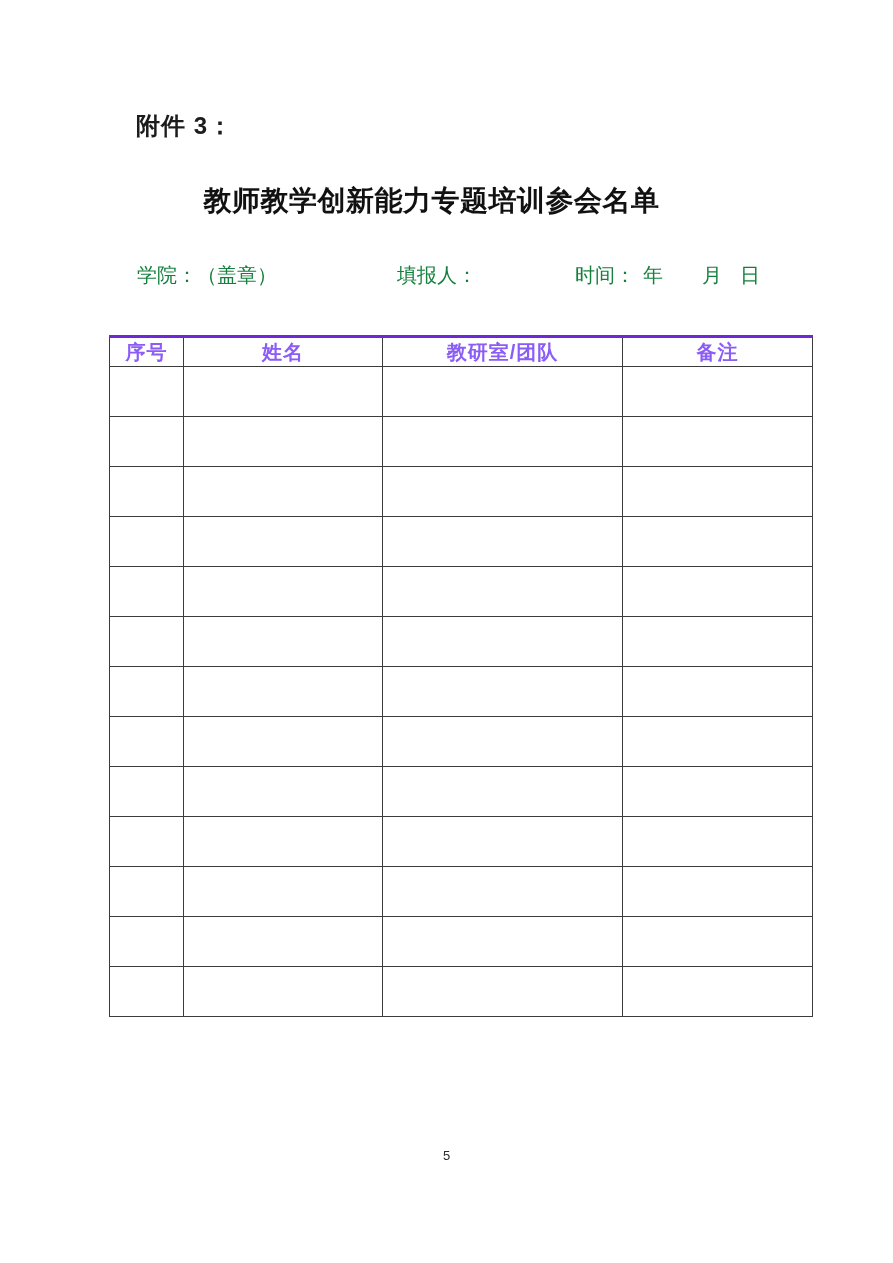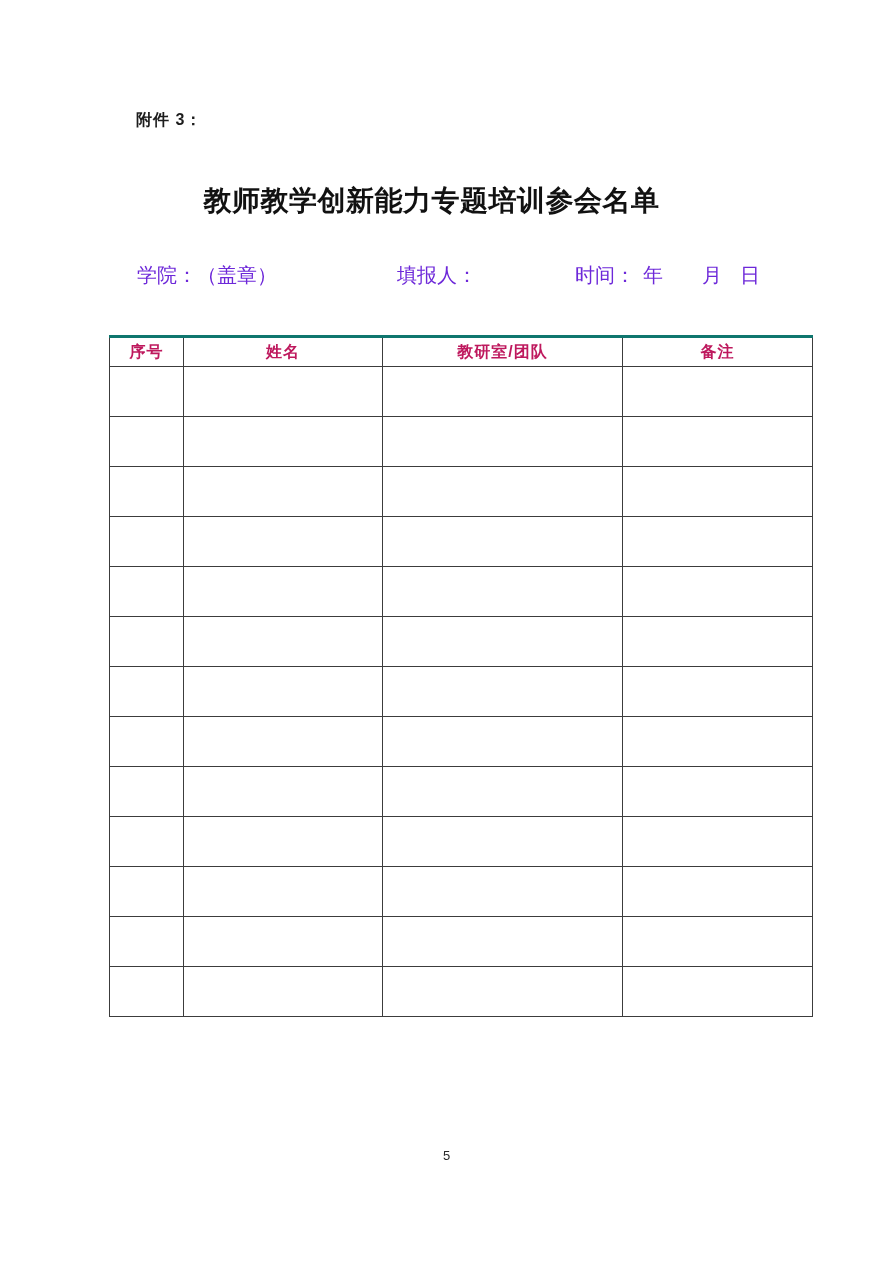--- a/index.html
+++ b/index.html
@@ -10,21 +10,21 @@
     height: 1263px;
     background: #ffffff;
     color: #1f1f1f;
     font-family: "Liberation Serif", serif;
     overflow: hidden;
   }
   .attachment-label {
     position: absolute;
     left: 136px;
     top: 110px;
-    font-size: 16px;
+    font-size: 24px;
     font-weight: 600;
     font-family: "Liberation Sans", sans-serif;
     letter-spacing: 1px;
     color: #1c1c1c;
     white-space: nowrap;
   }
   .doc-title {
     position: absolute;
     left: 0;
     top: 182px;
@@ -39,21 +39,21 @@
     white-space: nowrap;
   }
   .info-line {
     position: absolute;
     top: 262px;
     left: 0;
     width: 893px;
     height: 30px;
     font-size: 20px;
     font-family: "Liberation Serif", serif;
-    color: #6d28d9;
+    color: #15803d;
   }
   .info-line span { position: absolute; white-space: nowrap; }
   .info-college { left: 137px; }
   .info-filler  { left: 397px; }
   .info-time    { left: 575px; }
   .info-year    { left: 643px; }
   .info-month   { left: 702px; }
   .info-day     { left: 740px; }
 
   .form-table {
@@ -64,28 +64,28 @@
     border-collapse: collapse;
     table-layout: fixed;
     background: #ffffff;
   }
   .form-table th, .form-table td {
     border: 1.5px solid #3c3c3c;
     padding: 0;
   }
   .form-table { border-top: 3px solid #333333; }
   .form-table thead th {
-    border-top: 3px solid #0f766e;
+    border-top: 3px solid #6d28d9;
     height: 30px;
-    font-size: 16px;
+    font-size: 20px;
     font-weight: 600;
     font-family: "Liberation Sans", sans-serif;
     text-align: center;
     vertical-align: middle;
-    color: #be185d;
+    color: #8b5cf6;
     letter-spacing: 1px;
   }
   .form-table tbody td {
     height: 50px;
     background: #ffffff;
   }
   .col-index  { width: 74px; }
   .col-name   { width: 199px; }
   .col-office { width: 240px; }
   .col-remark { width: 190px; }

